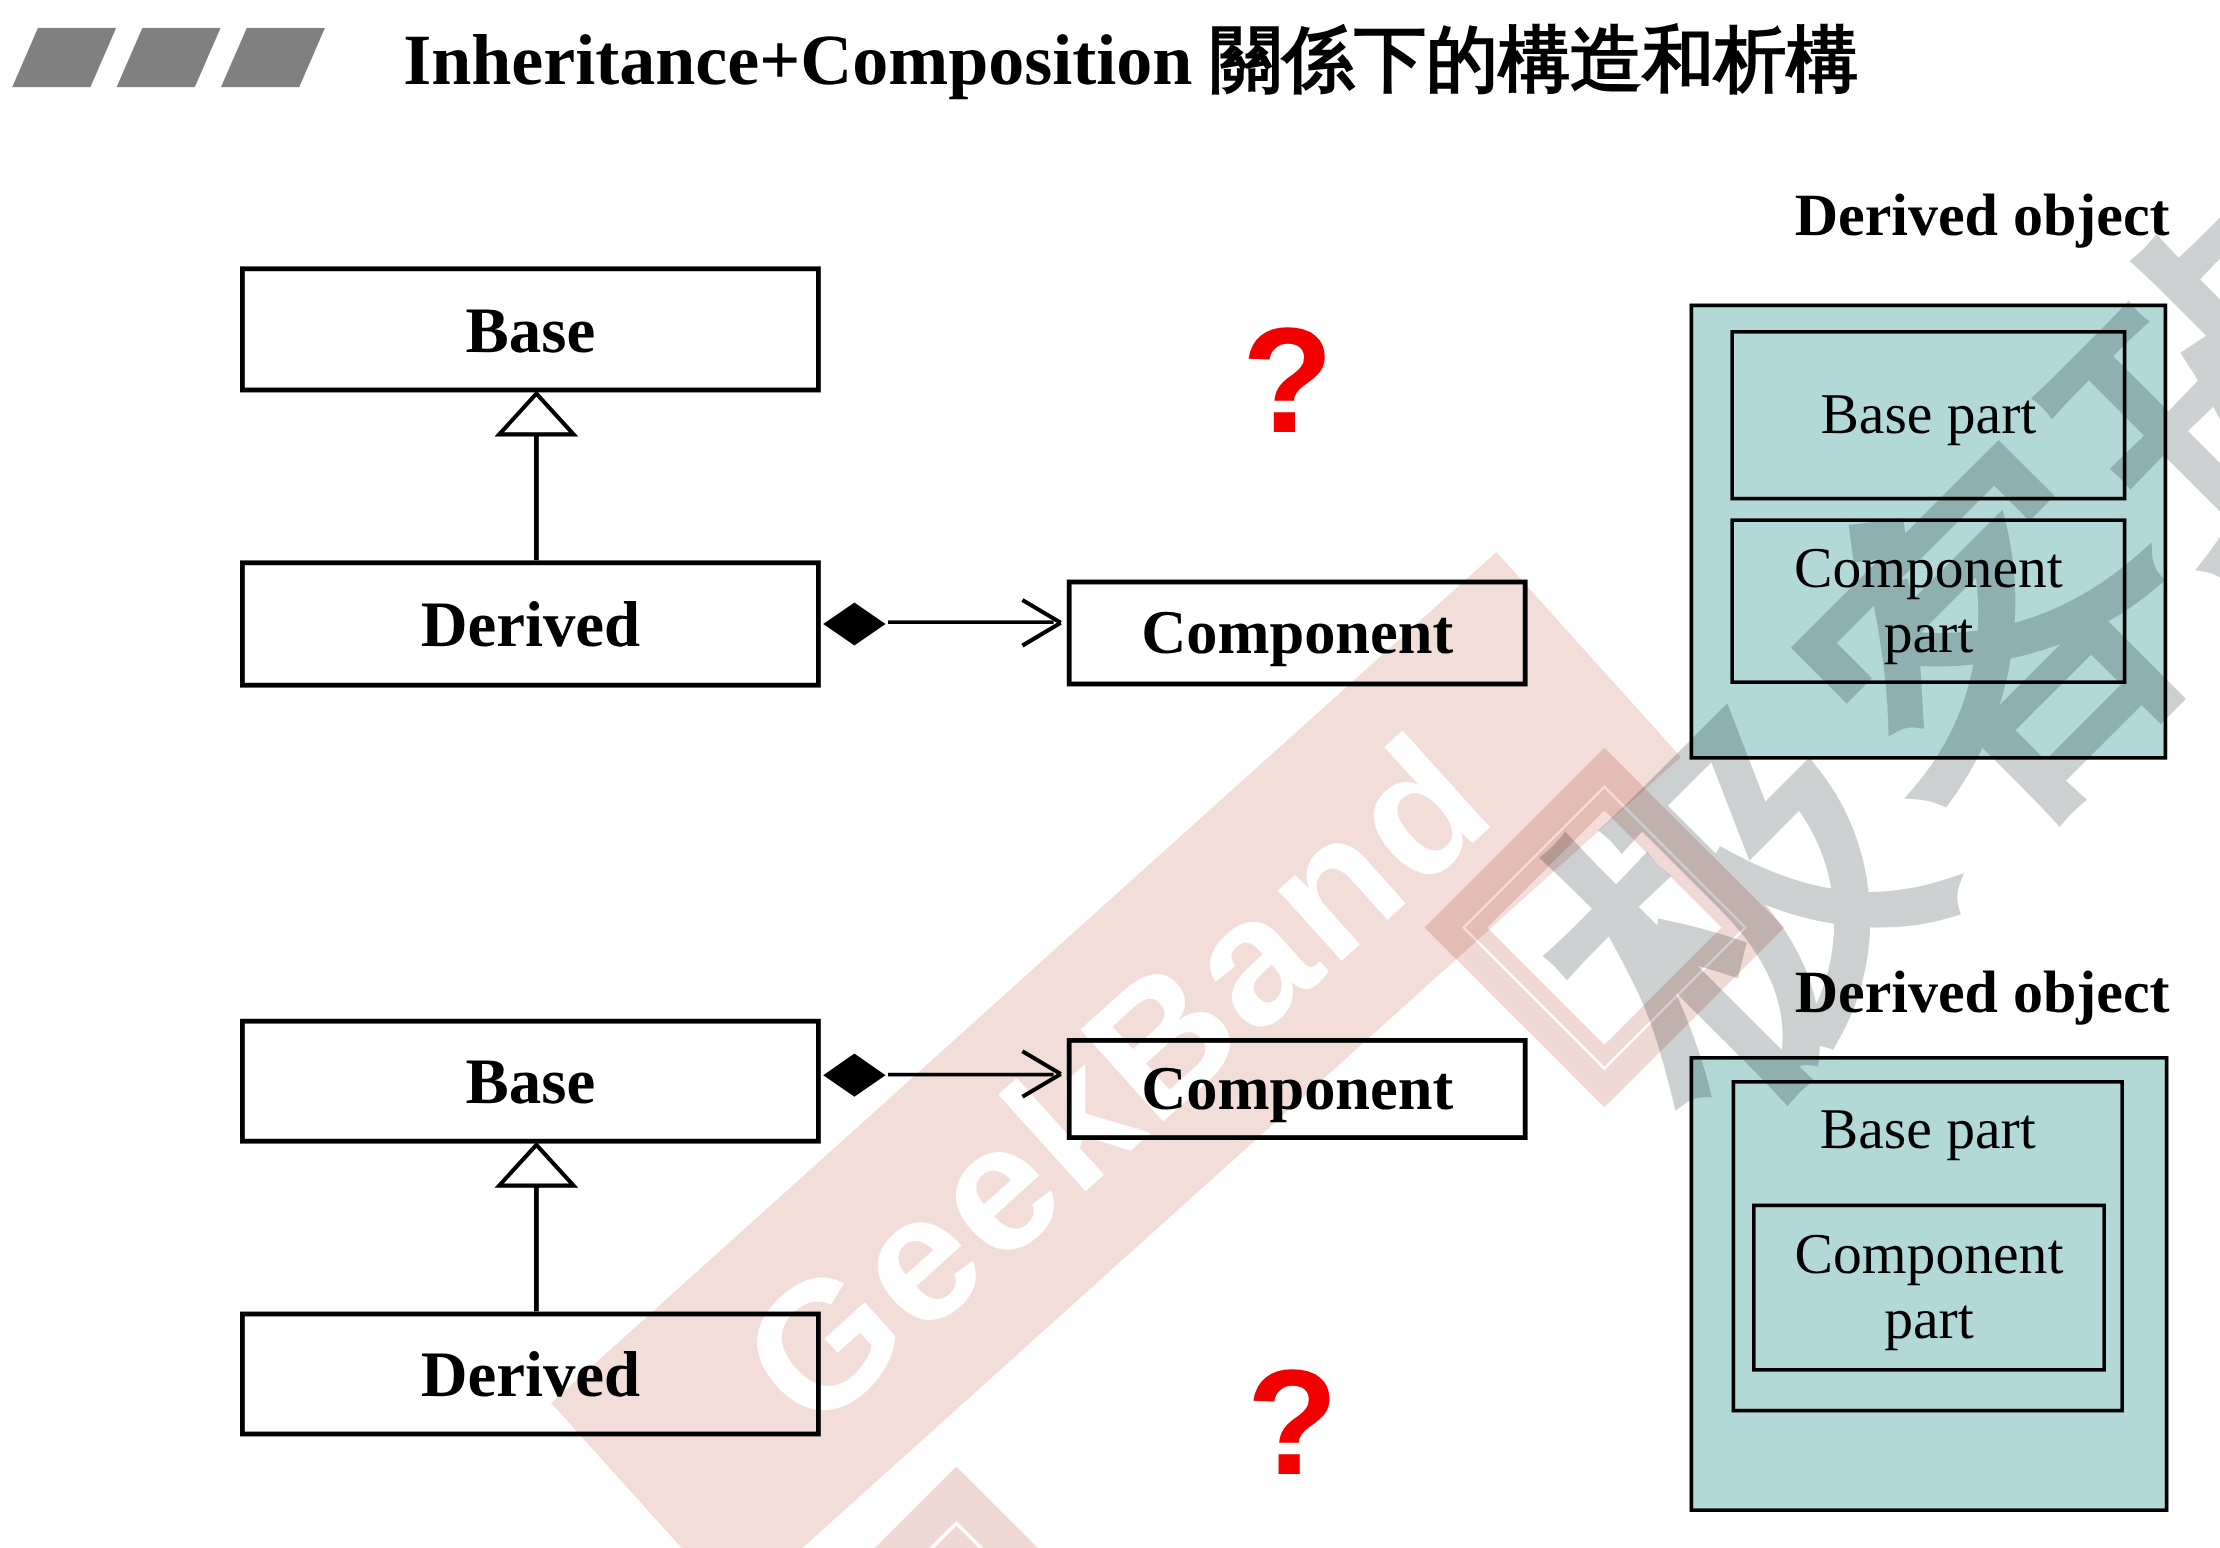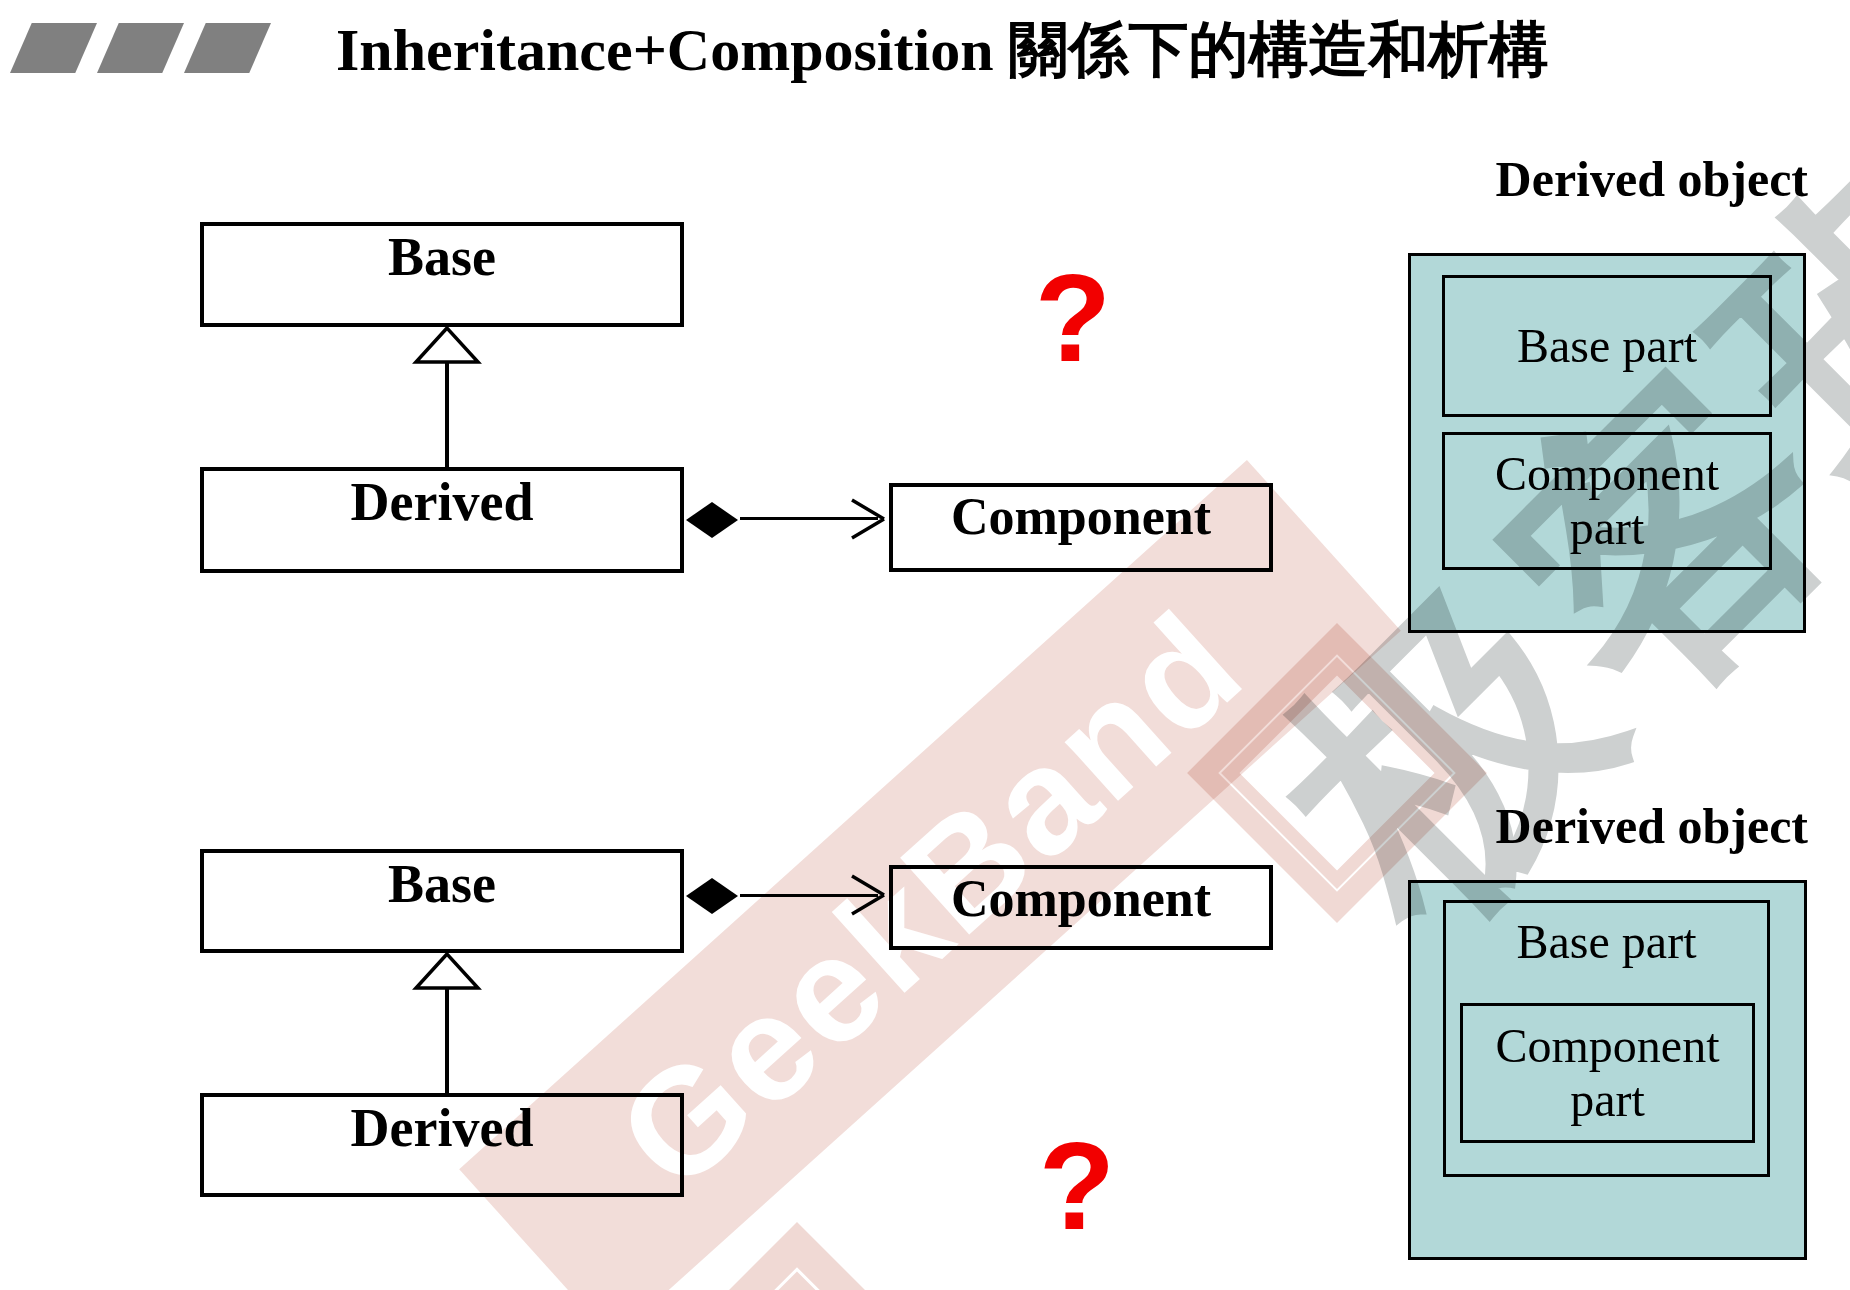--- a/index.html
+++ b/index.html
@@ -5,21 +5,21 @@
   html,body{margin:0;padding:0;background:#fff;}
   .stage{position:relative;width:1850px;height:1290px;background:#fff;overflow:hidden;
          font-family:"Liberation Serif",serif;color:#000;}
   
   .stripes{position:absolute;left:10px;top:23px;display:flex;}
   .stripe{width:87px;height:50px;background:#808080;
           clip-path:polygon(25% 0,100% 0,75% 100%,0 100%);}
   .title{position:absolute;left:336px;top:10px;font-weight:bold;font-size:60px;white-space:nowrap;}
   
   .box{position:absolute;box-sizing:border-box;background:#fff;border:4px solid #000;
-       display:flex;align-items:flex-start;justify-content:center;
+       display:flex;align-items:center;justify-content:center;
        font-weight:bold;font-size:54px;font-family:"Liberation Serif",serif;}
   .comp{font-size:52px;}
   .wline{position:absolute;background:#000;}
   .shape{position:absolute;}
   
   .objlabel{position:absolute;width:400px;text-align:right;font-weight:bold;font-size:50px;}
   .teal{position:absolute;box-sizing:border-box;background:#b2d8d8;border:3px solid #000;}
   .part{position:absolute;box-sizing:border-box;border:3px solid #000;
         display:flex;flex-direction:column;align-items:center;justify-content:center;
         font-size:48px;line-height:1.12;text-align:center;}

